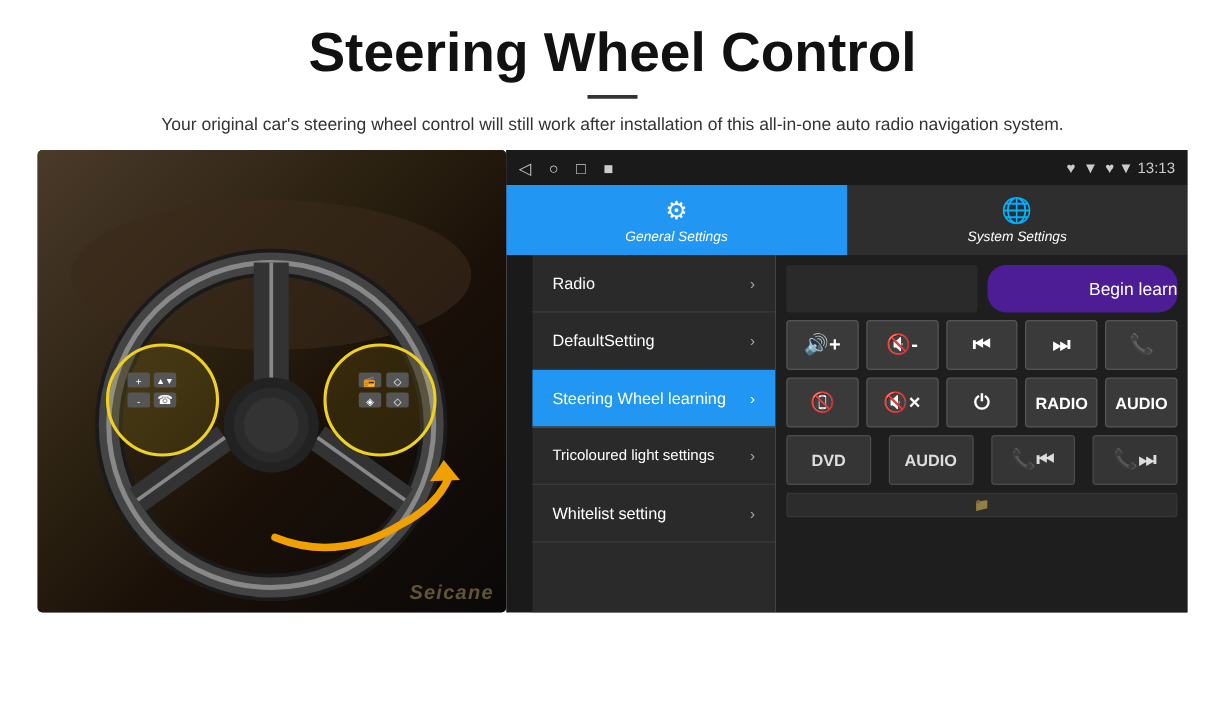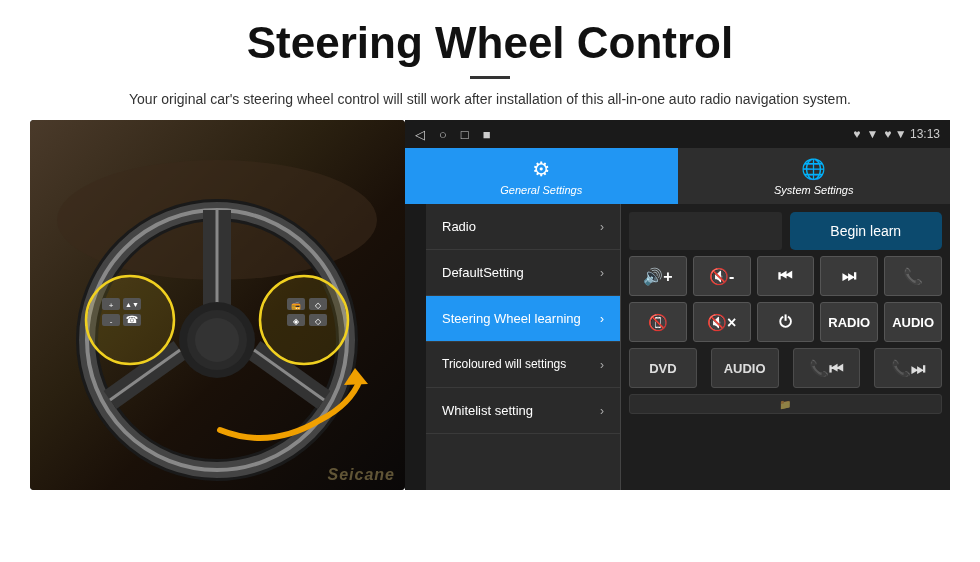--- a/index.html
+++ b/index.html
@@ -206,25 +206,25 @@
     }
 
     .begin-learn-spacer {
       flex: 1;
       background: #2a2a2a;
       border-radius: 3px;
     }
 
     .begin-learn-btn {
       flex: 1;
-      background: #0c4a6e;
-      border-radius: 5px;
-      display: flex;
-      align-items: center;
-      justify-content: center;
+      background: #4c1d95;
+      border-radius: 15px;
+      display: flex;
+      align-items: center;
+      justify-content: flex-end;
       cursor: pointer;
     }
 
     .begin-learn-btn span {
       font-size: 14px;
       color: #fff;
     }
 
     
     .btn-row {
@@ -360,21 +360,21 @@
         </div>
         <div class="menu-item">
           <span class="menu-item-text">DefaultSetting</span>
           <span class="menu-chevron">›</span>
         </div>
         <div class="menu-item active">
           <span class="menu-item-text">Steering Wheel learning</span>
           <span class="menu-chevron">›</span>
         </div>
         <div class="menu-item">
-          <span class="menu-item-text" style="font-size:12px;">Tricoloured will settings</span>
+          <span class="menu-item-text" style="font-size:12px;">Tricoloured light settings</span>
           <span class="menu-chevron">›</span>
         </div>
         <div class="menu-item">
           <span class="menu-item-text">Whitelist setting</span>
           <span class="menu-chevron">›</span>
         </div>
       </div>
 
       <div class="control-panel">
 

